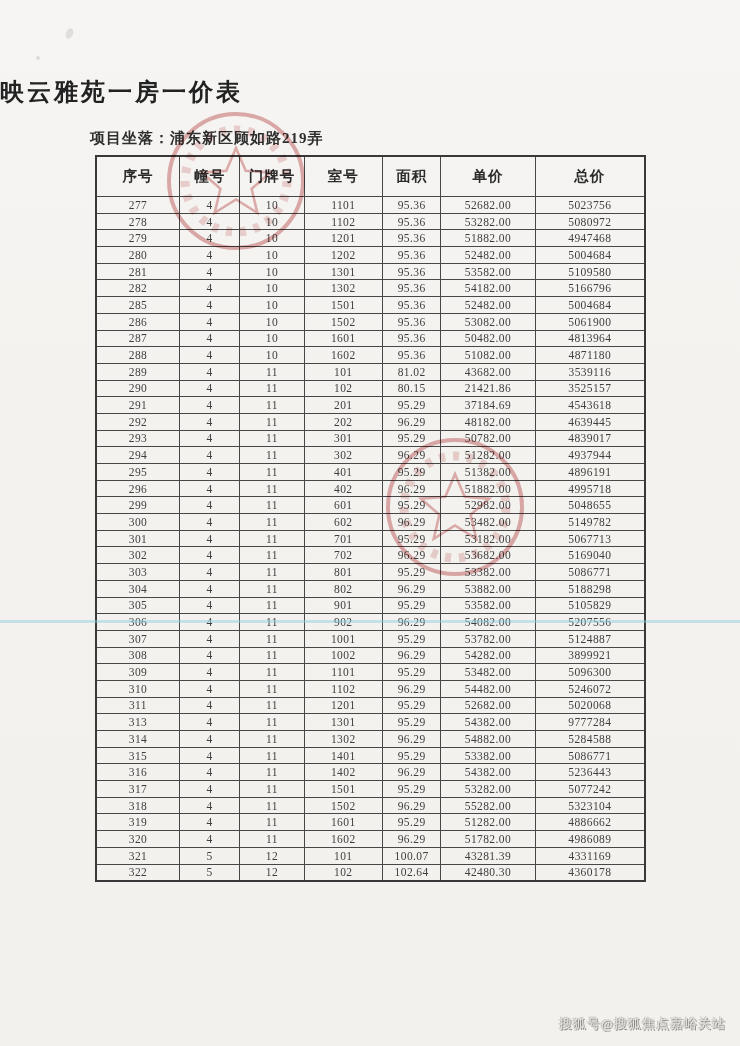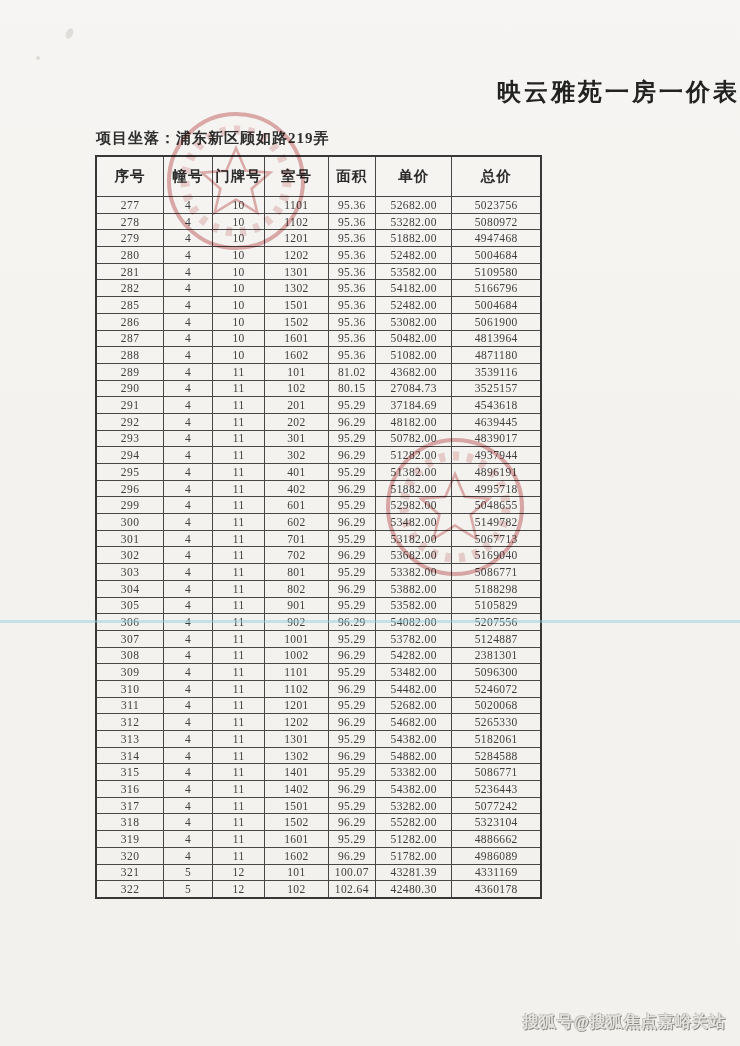--- a/index.html
+++ b/index.html
@@ -5,29 +5,29 @@
   html,body{margin:0;padding:0;}
   body{
     width:740px;height:1046px;position:relative;overflow:hidden;
     background:linear-gradient(180deg,#f6f5f3 0%,#f3f2ef 40%,#f2f1ee 100%);
     font-family:"Liberation Serif","DejaVu Serif",serif;
     color:#3b3b3b;
   }
   .page{position:absolute;inset:0;}
   .page-title{
     position:absolute;top:76px;left:0;width:100%;
-    text-align:right;font-size:24px;font-weight:bold;color:#222;
+    text-align:left;font-size:24px;font-weight:bold;color:#222;
     letter-spacing:3px;margin:0;
   }
   .location-line{
-    position:absolute;top:129px;left:96px;
+    position:absolute;top:129px;left:90px;
     font-size:15px;font-weight:bold;color:#2e2e2e;letter-spacing:1px;
   }
   table.price-table{
-    position:absolute;top:155px;left:95px;width:447px;
+    position:absolute;top:155px;left:95px;width:551px;
     border-collapse:collapse;table-layout:fixed;
     background:transparent;
   }
   .price-table th,.price-table td{
     border:1px solid #474747;
     text-align:center;vertical-align:middle;
     color:#3e3e3e;
     padding:0;
   }
   .price-table thead th{
@@ -46,21 +46,21 @@
     mix-blend-mode:multiply;opacity:0.62;
   }
   .seal-top{left:163px;top:108px;}
   .seal-mid{left:382px;top:434px;}
   .scan-line{
     position:absolute;left:0;top:620px;width:740px;height:3px;
     background:rgba(140,205,222,0.45);
   }
   .watermark{
     position:absolute;right:14px;bottom:13px;
-    font-size:16px;font-weight:bold;letter-spacing:1px;
+    font-size:13px;font-weight:normal;letter-spacing:1px;
     color:rgba(233,232,228,0.96);
     text-shadow:1px 1px 0 rgba(122,122,117,0.85),
                 -1px -1px 0 rgba(168,168,162,0.55),
                 0 0 1px rgba(110,110,105,0.6);
   }
   .speck{position:absolute;background:#c9c7c3;border-radius:50%;}
   .speck-1{left:66px;top:28px;width:7px;height:11px;transform:rotate(24deg);opacity:.5;}
   .speck-2{left:36px;top:56px;width:4px;height:4px;opacity:.55;}
 </style>
 </head>
@@ -195,21 +195,21 @@
           <td>81.02</td>
           <td>43682.00</td>
           <td>3539116</td>
         </tr>
         <tr>
           <td>290</td>
           <td>4</td>
           <td>11</td>
           <td>102</td>
           <td>80.15</td>
-          <td>27084.73</td>
+          <td>21421.86</td>
           <td>3525157</td>
         </tr>
         <tr>
           <td>291</td>
           <td>4</td>
           <td>11</td>
           <td>201</td>
           <td>95.29</td>
           <td>37184.69</td>
           <td>4543618</td>
@@ -340,21 +340,21 @@
           <td>53782.00</td>
           <td>5124887</td>
         </tr>
         <tr>
           <td>308</td>
           <td>4</td>
           <td>11</td>
           <td>1002</td>
           <td>96.29</td>
           <td>54282.00</td>
-          <td>2381301</td>
+          <td>3899921</td>
         </tr>
         <tr>
           <td>309</td>
           <td>4</td>
           <td>11</td>
           <td>1101</td>
           <td>95.29</td>
           <td>53482.00</td>
           <td>5096300</td>
         </tr>
@@ -370,36 +370,27 @@
         <tr>
           <td>311</td>
           <td>4</td>
           <td>11</td>
           <td>1201</td>
           <td>95.29</td>
           <td>52682.00</td>
           <td>5020068</td>
         </tr>
         <tr>
-          <td>312</td>
-          <td>4</td>
-          <td>11</td>
-          <td>1202</td>
-          <td>96.29</td>
-          <td>54682.00</td>
-          <td>5265330</td>
-        </tr>
-        <tr>
           <td>313</td>
           <td>4</td>
           <td>11</td>
           <td>1301</td>
           <td>95.29</td>
           <td>54382.00</td>
-          <td>5182061</td>
+          <td>9777284</td>
         </tr>
         <tr>
           <td>314</td>
           <td>4</td>
           <td>11</td>
           <td>1302</td>
           <td>96.29</td>
           <td>54882.00</td>
           <td>5284588</td>
         </tr>

